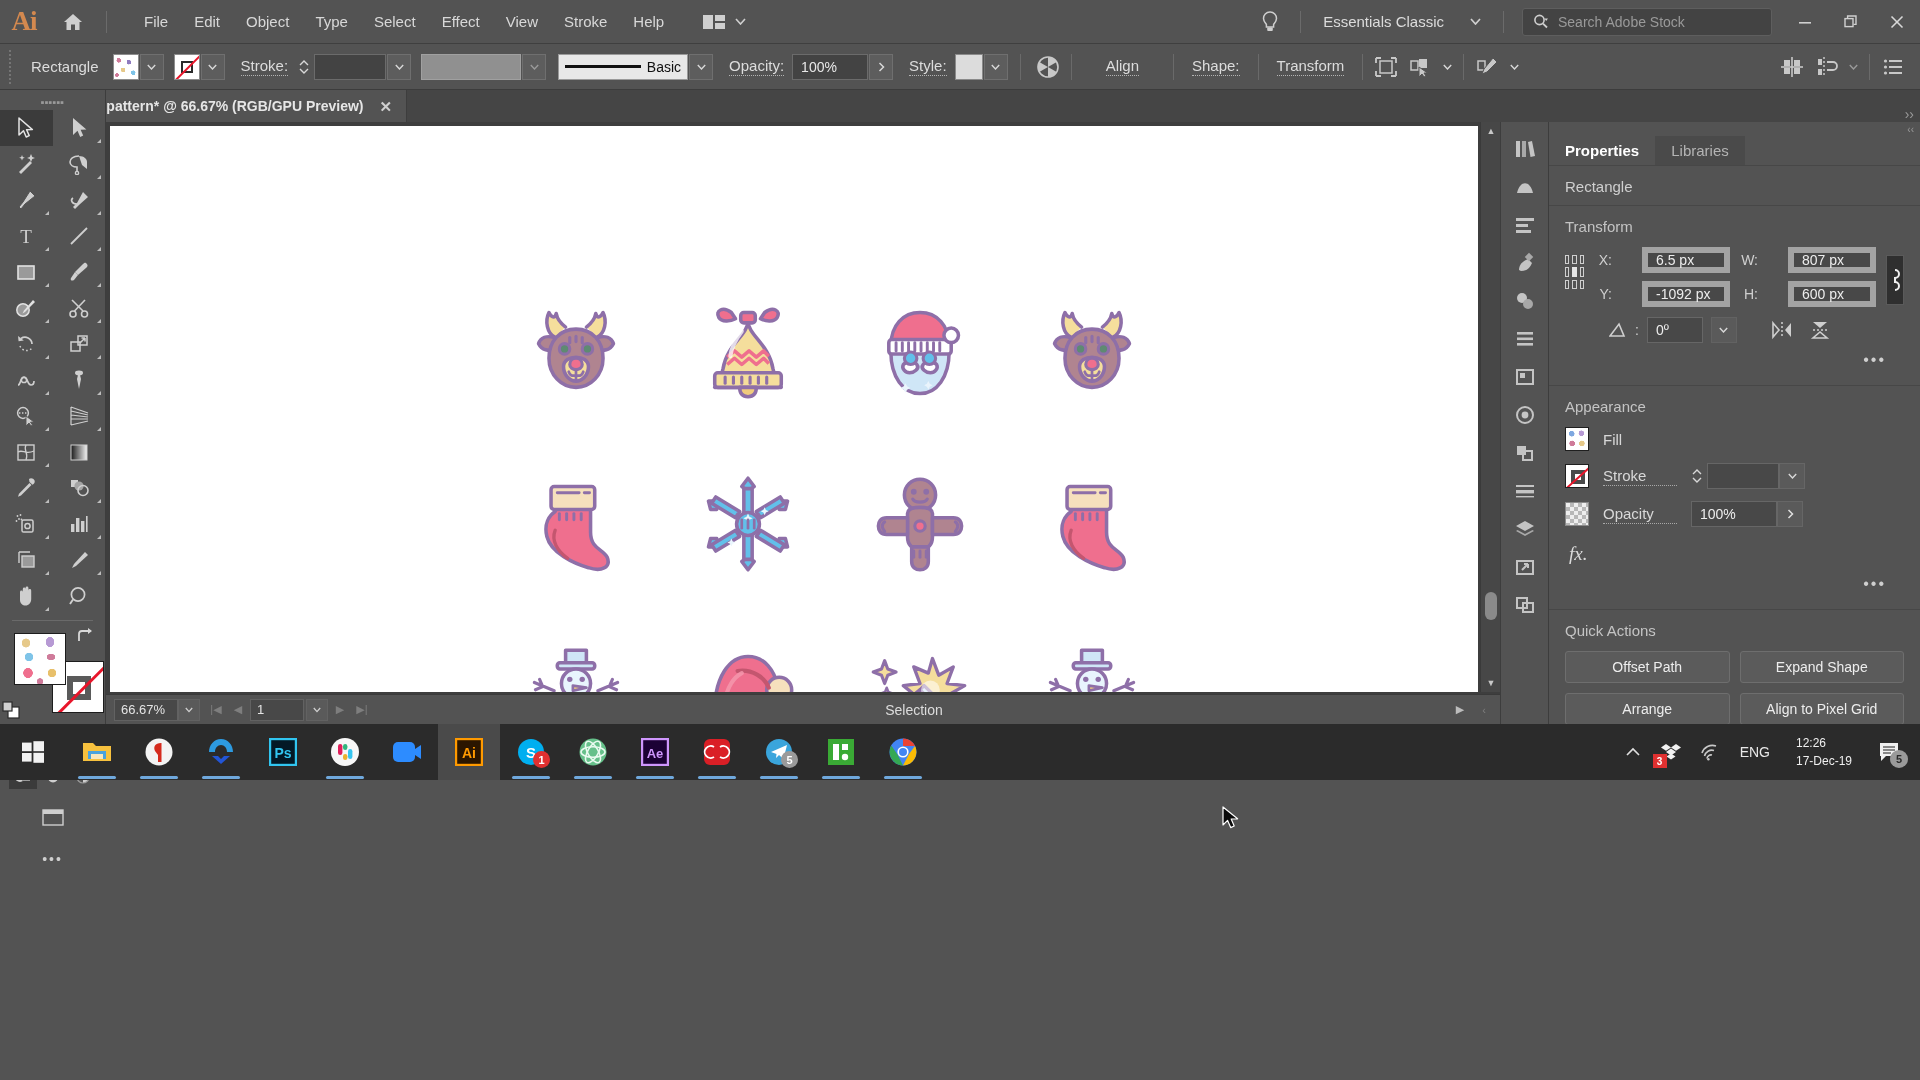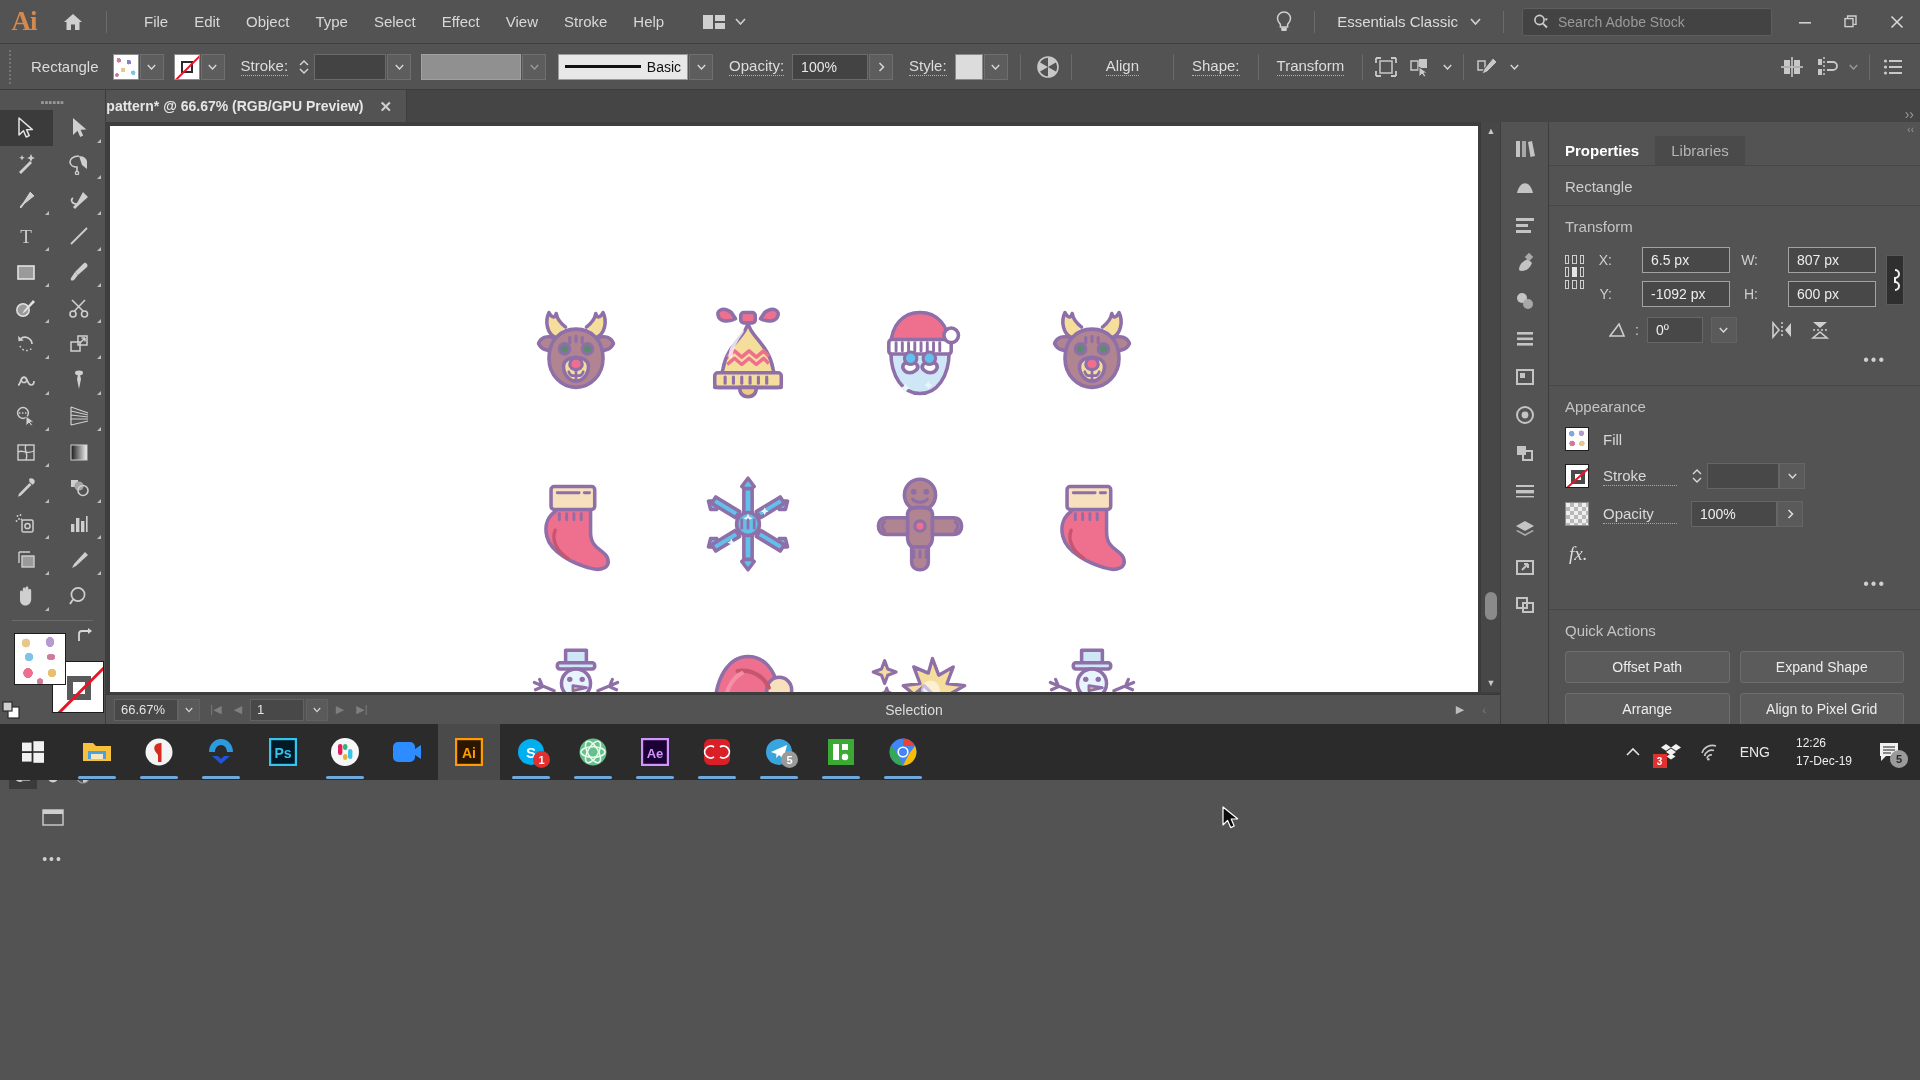--- a/index.html
+++ b/index.html
@@ -26,21 +26,21 @@
   .home-btn { width:50px; display:flex; align-items:center; justify-content:center; cursor:pointer; }
   .vsep { width:1px; height:22px; background:#6b6b6b; margin:0 8px; }
   .menu-items { display:flex; align-items:center; margin-left:16px; }
   .menu-item {
     padding:6px 13px; font-size:15px; color:#d8d8d8; cursor:pointer;
     font-family:"Liberation Sans", sans-serif;
   }
   .mb-right { margin-left:auto; display:flex; align-items:center; height:44px; }
   .bulb { width:44px; display:flex; align-items:center; justify-content:center; cursor:pointer; }
   .workspace-sel {
-    display:flex; align-items:center; gap:12px; padding:0 14px; cursor:pointer;
+    display:flex; align-items:center; gap:26px; padding:0 14px; cursor:pointer;
     font-size:15px; color:#dcdcdc;
   }
   .stock-search {
     display:flex; align-items:center; gap:8px; background:#434343;
     border:1px solid #5e5e5e; border-radius:3px; height:28px; width:250px;
     padding:0 10px; margin:0 10px; cursor:text;
   }
   .stock-search .ph { color:#9a9a9a; font-size:14px; }
   .wctrl { display:flex; align-items:stretch; height:44px; }
   .wbtn {
@@ -238,21 +238,21 @@
   .p-section { padding:12px 16px 6px; }
   .p-title { font-size:15px; color:#c4c4c4; margin-bottom:12px; }
   .xf-row { display:flex; align-items:flex-start; gap:10px; }
   .anchor-grid { width:34px; height:34px; display:grid; grid-template-columns:repeat(3,1fr);
     grid-template-rows:repeat(3,1fr); gap:3px; margin-top:8px; cursor:pointer;}
   .anchor-grid i { background:transparent; border:1.5px solid #cfcfcf; display:block; }
   .anchor-grid i.on { background:#e6e6e6; border-color:#e6e6e6; }
   .xf-fields { flex:1; }
   .xf-line { display:flex; align-items:center; gap:6px; margin-bottom:8px; }
   .xf-lbl { width:18px; text-align:right; font-size:14px; color:#cfcfcf; }
-  .xf-in { background:#484848; border:1px solid #a3a3a3; height:26px; width:88px;
+  .xf-in { background:#484848; border:6px solid #a3a3a3; height:26px; width:88px;
     display:flex; align-items:center; padding:0 8px; font-size:14px; color:#ededed; cursor:text;margin-left:24px;}
   .link-btn { width:28px; height:50px; background:#2f2f2f; border:1px solid #5a5a5a;
     display:flex; align-items:center; justify-content:center; margin-top:8px; cursor:pointer;}
   .angle-row { display:flex; align-items:center; gap:8px; margin-top:2px; padding-left:44px; }
   .angle-in { background:#484848; border:1px solid #666; height:26px; width:56px;
     display:flex; align-items:center; padding:0 8px; font-size:14px; color:#ededed; cursor:text;}
   .flip-ico { width:30px; height:26px; display:flex; align-items:center; justify-content:center; cursor:pointer;}
   .more-dots { text-align:right; padding:8px 18px 10px; color:#cfcfcf; letter-spacing:2px;
     font-size:16px; cursor:pointer; }
   .divider { height:1px; background:#474747; }

